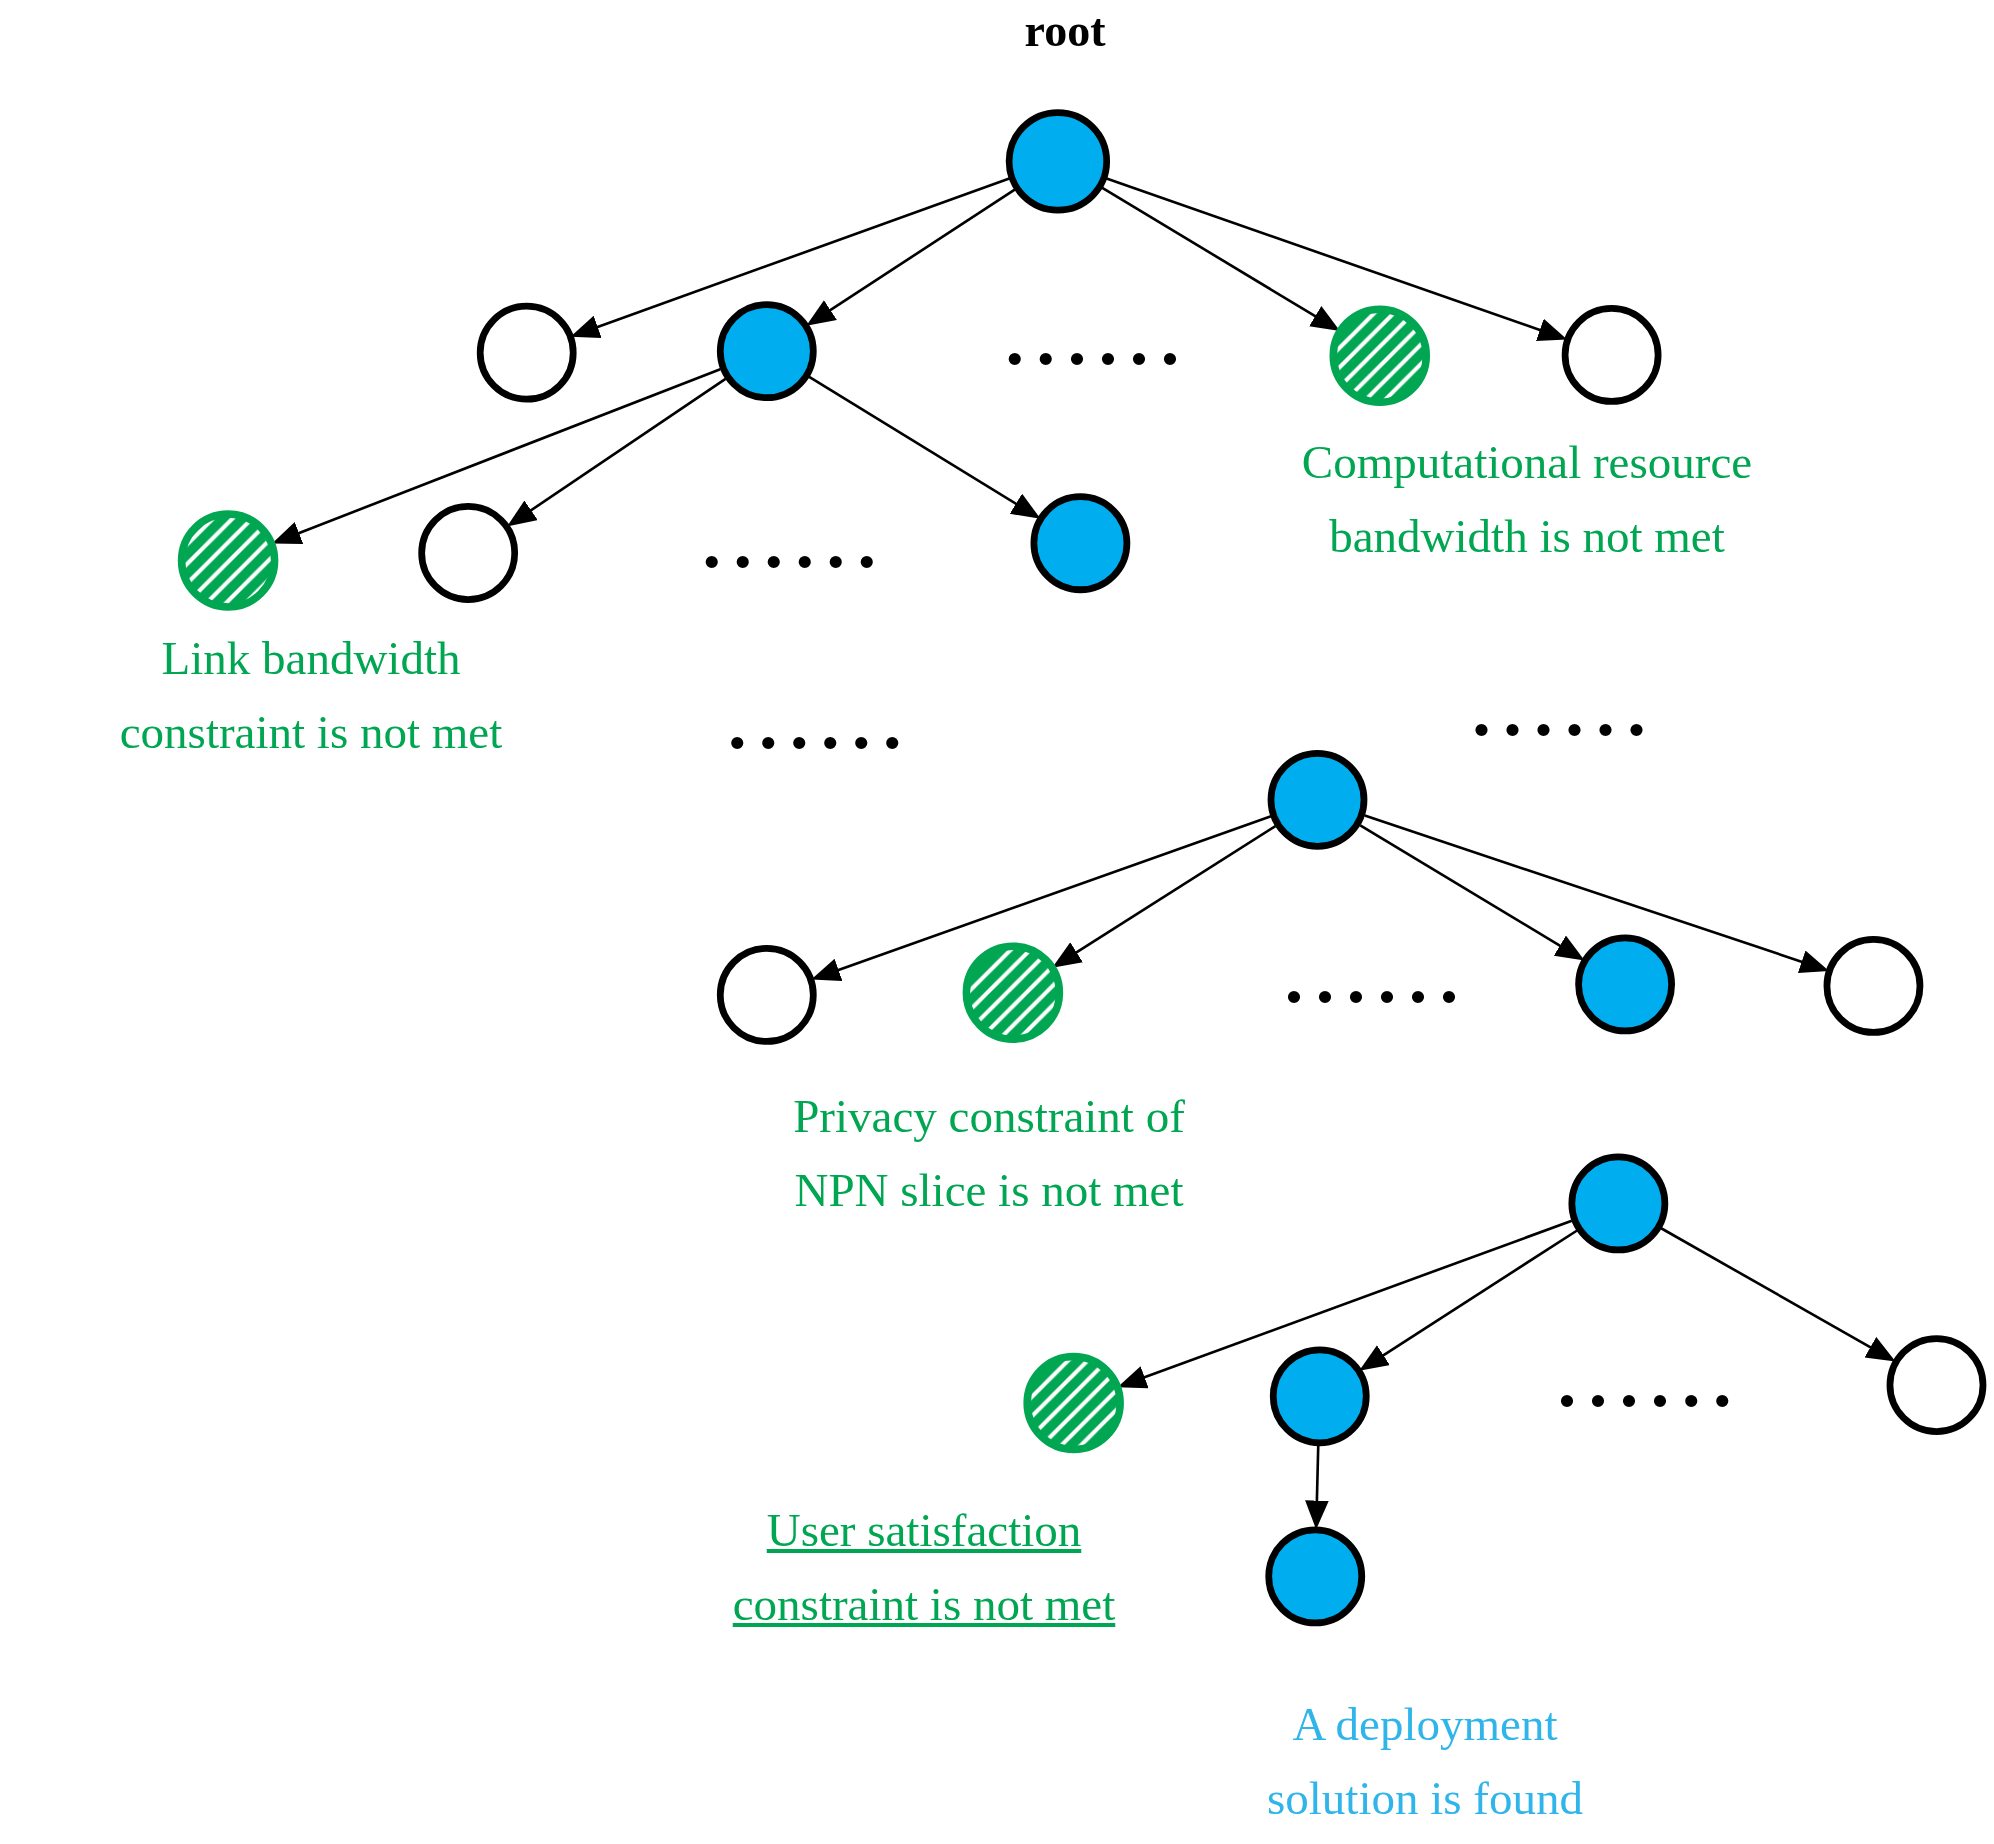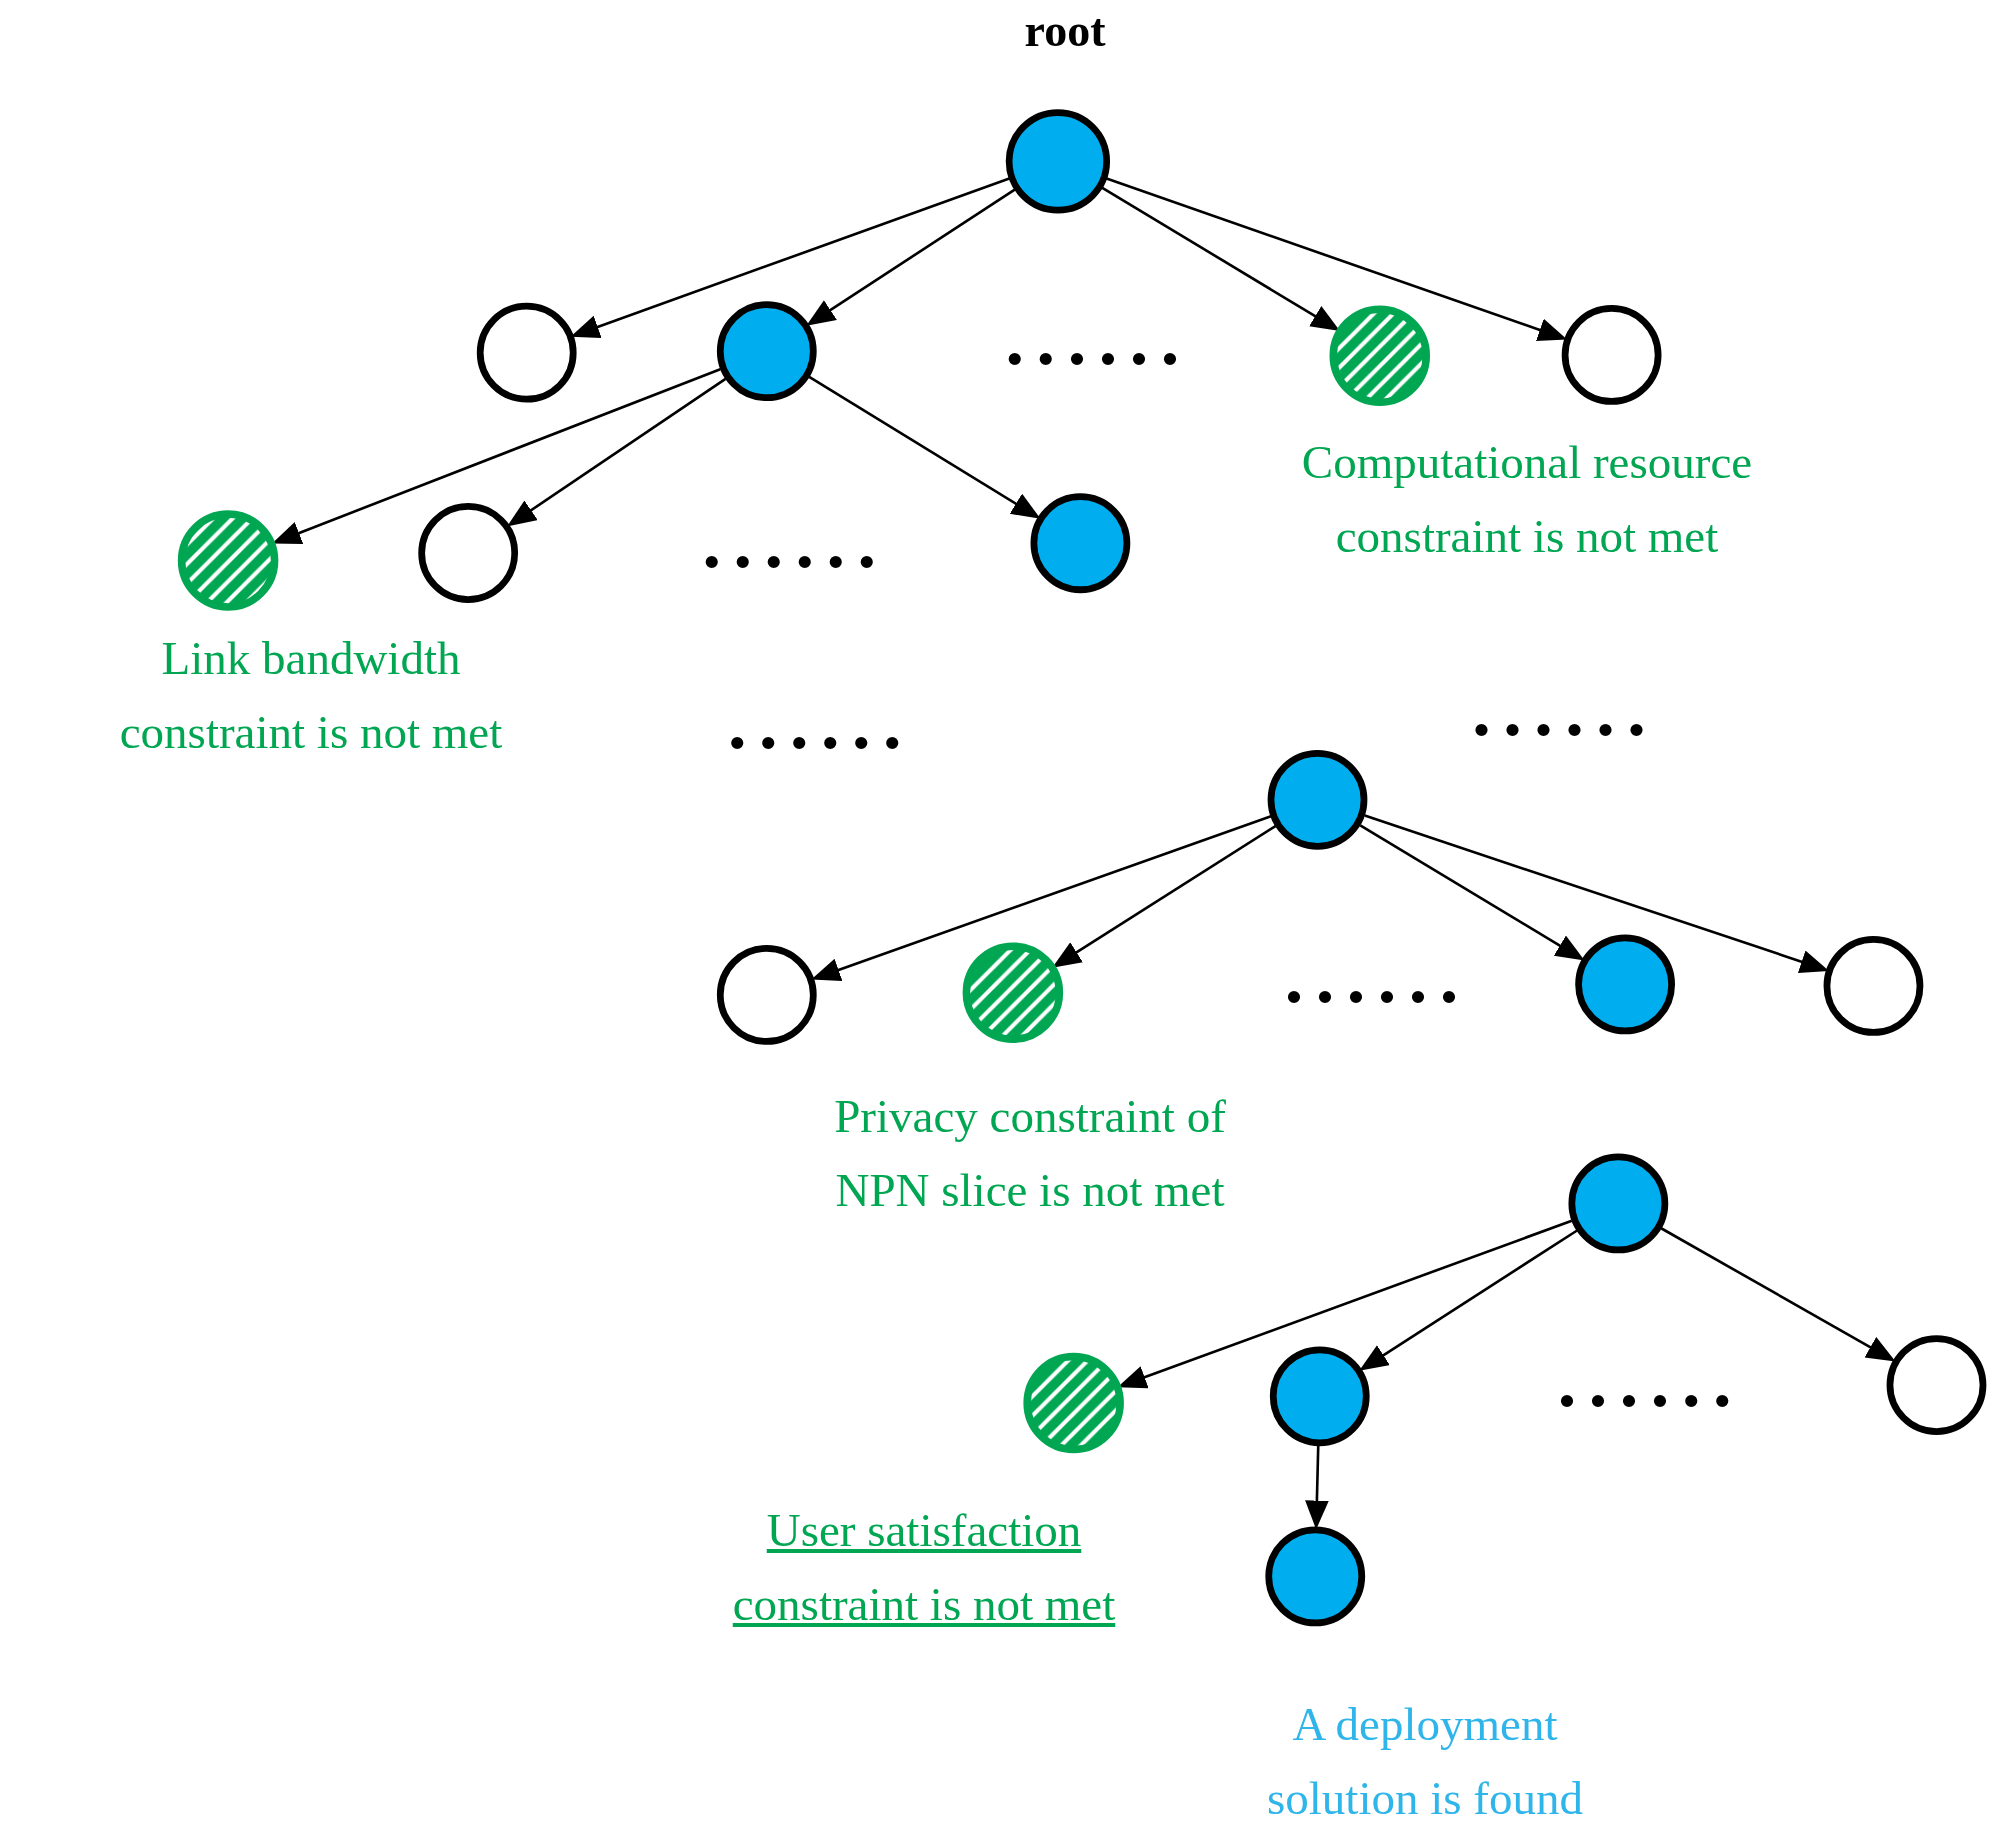--- a/index.html
+++ b/index.html
@@ -106,26 +106,26 @@
       <text class="dots" x="1090" y="1024" text-anchor="middle">······</text>
       <text class="dots" x="2082" y="1006" text-anchor="middle">······</text>
       <text class="dots" x="1832" y="1362" text-anchor="middle">······</text>
       <text class="dots" x="2196" y="1900" text-anchor="middle">······</text>
     </g>
   </svg>
 
   <div class="lbl-root" style="left:1065px; top:6px;">root</div>
 
   <div class="lbl" style="left:1527px; top:425px;">Computational resource
-constraint is not met</div>
+bandwidth is not met</div>
 
   <div class="lbl" style="left:267px; top:621px;margin-left:44px;">Link bandwidth
 constraint is not met</div>
 
-  <div class="lbl" style="left:989px; top:1079px;margin-left:41px;">Privacy constraint of
+  <div class="lbl" style="left:989px; top:1079px;">Privacy constraint of
 NPN slice is not met</div>
 
   <div class="lbl" style="left:924px; top:1493px;text-decoration:underline;">User satisfaction
 constraint is not met</div>
 
   <div class="lbl lbl-blue" style="left:1425px; top:1687px;">A deployment
 solution is found</div>
 
 </div>
 

